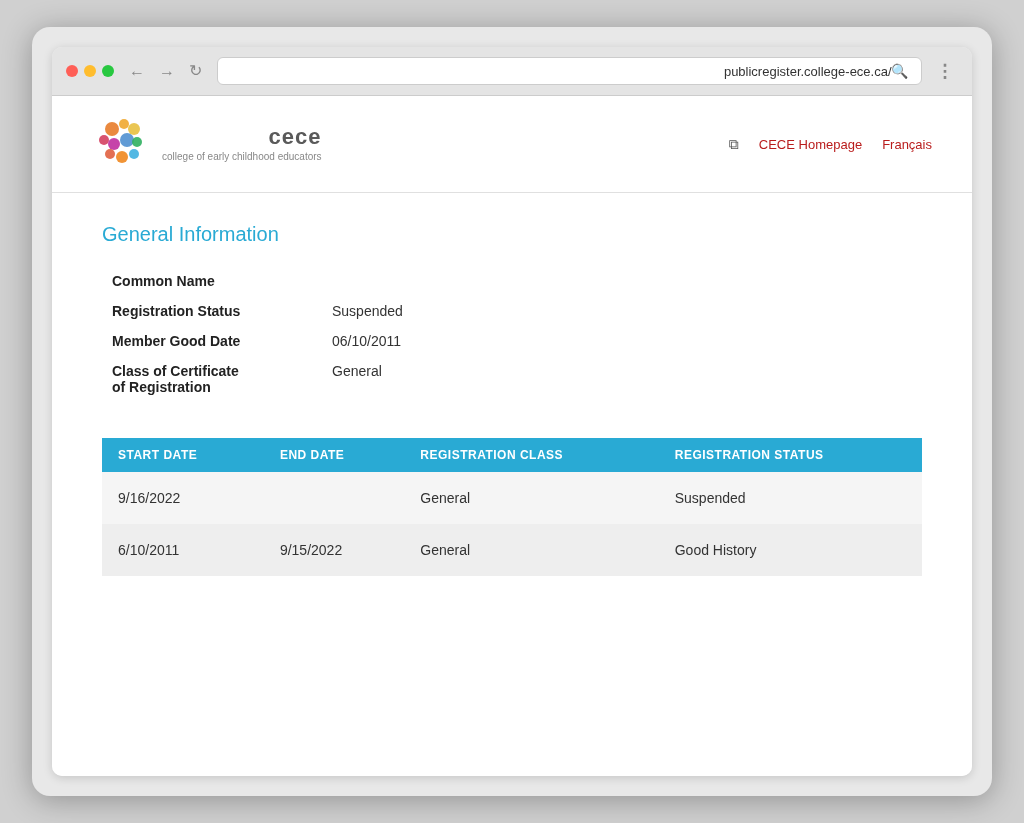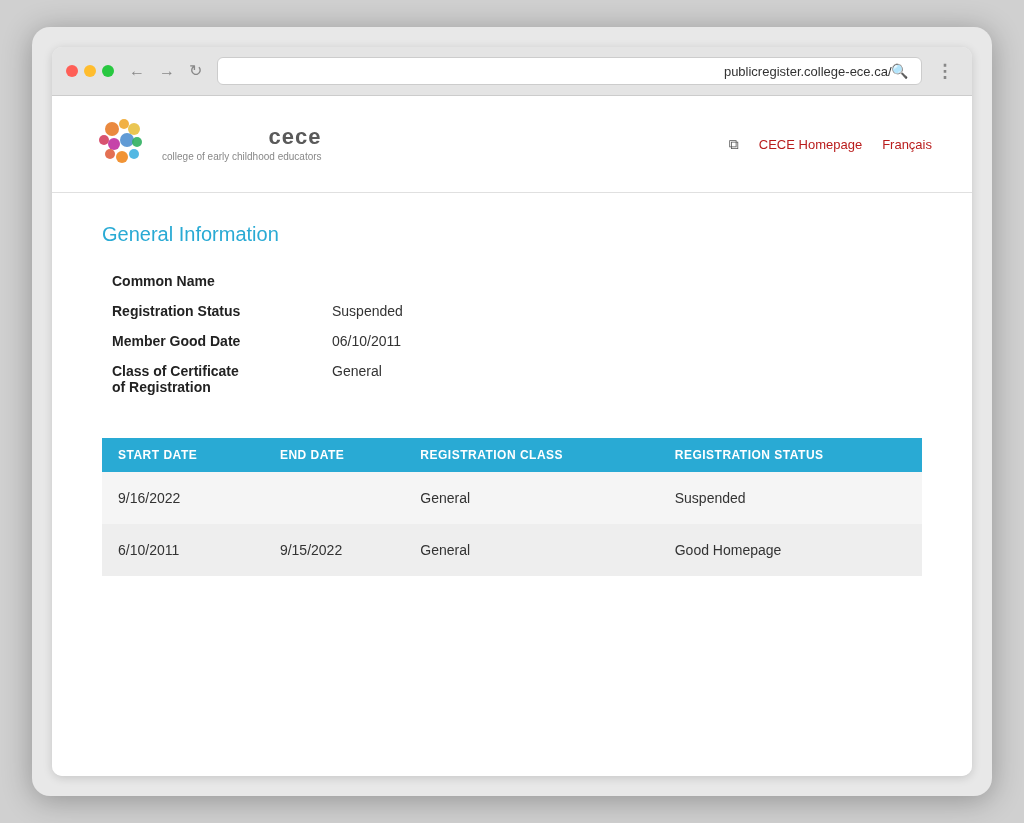--- a/index.html
+++ b/index.html
@@ -336,21 +336,21 @@
               <tr>
                 <td>9/16/2022</td>
                 <td></td>
                 <td>General</td>
                 <td>Suspended</td>
               </tr>
               <tr>
                 <td>6/10/2011</td>
                 <td>9/15/2022</td>
                 <td>General</td>
-                <td>Good Homepage</td>
+                <td>Good History</td>
               </tr>
             </tbody>
           </table>
         </div>
 
       </div>
     </div>
   </div>
 </div>
 

